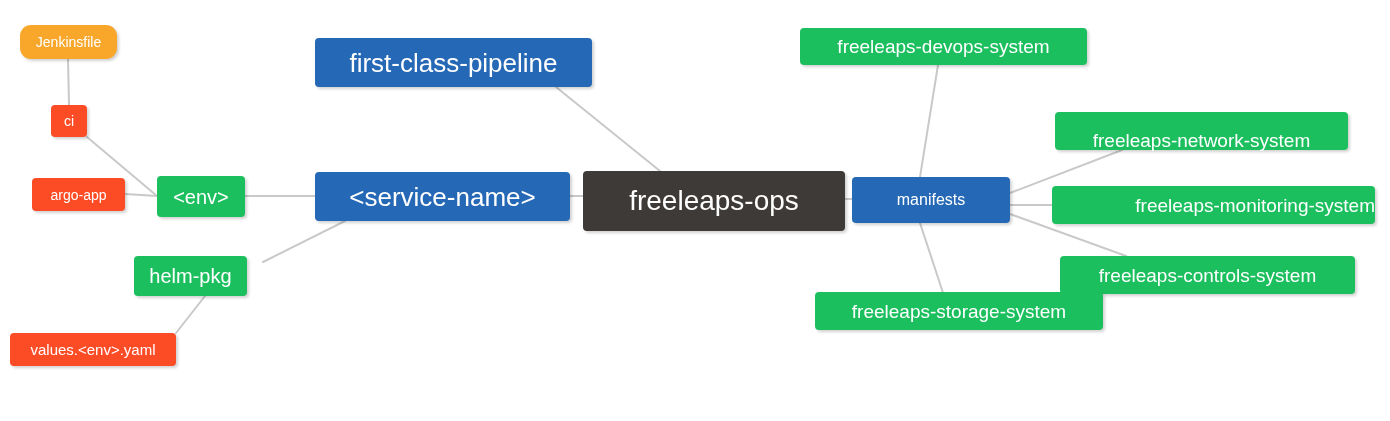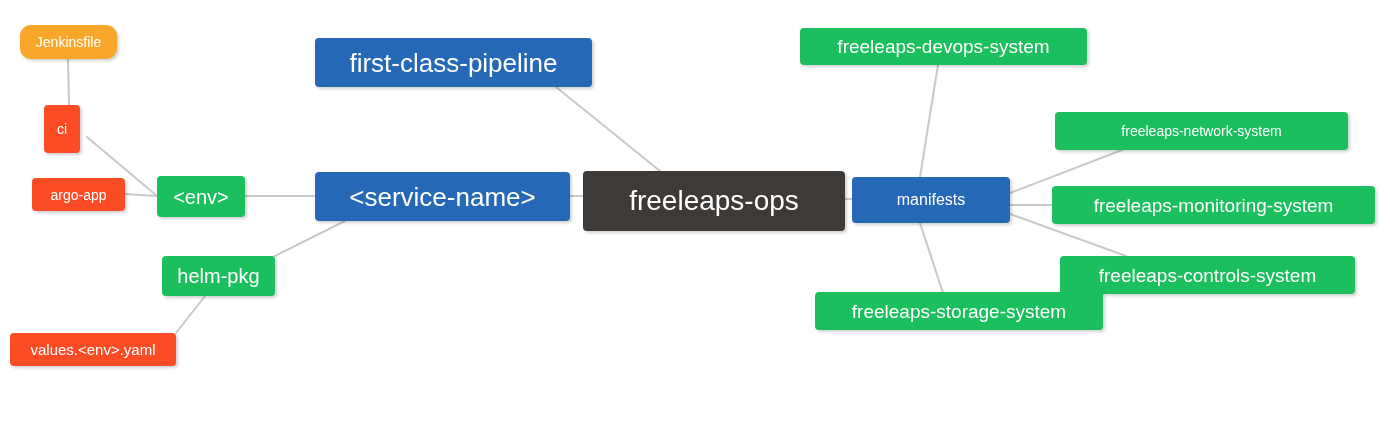--- a/index.html
+++ b/index.html
@@ -68,54 +68,54 @@
       <line x1="920" y1="177" x2="938" y2="65" stroke="#c9c9c9" stroke-width="2" stroke-linecap="round"></line>
       <line x1="1010" y1="193" x2="1122" y2="150" stroke="#c9c9c9" stroke-width="2" stroke-linecap="round"></line>
       <line x1="1010" y1="205" x2="1052" y2="205" stroke="#c9c9c9" stroke-width="2" stroke-linecap="round"></line>
       <line x1="1010" y1="214" x2="1126" y2="256" stroke="#c9c9c9" stroke-width="2" stroke-linecap="round"></line>
       <line x1="920" y1="223" x2="948" y2="308" stroke="#c9c9c9" stroke-width="2" stroke-linecap="round"></line>
     </svg>
   <div id="node-layer">
       <div class="node c-orange" style="left: 20px; top: 25px; width: 97px; height: 34px; font-size: 14px; border-radius: 11px;">
         <span>Jenkinsfile</span>
       </div>
-      <div class="node c-red" style="left: 44px; top: 105px; width: 36px; height: 48px; font-size: 14px;">
+      <div class="node c-red" style="left: 51px; top: 105px; width: 36px; height: 32px; font-size: 14px;">
         <span>ci</span>
       </div>
       <div class="node c-red" style="left: 32px; top: 178px; width: 93px; height: 33px; font-size: 14px;">
         <span>argo-app</span>
       </div>
       <div class="node c-green" style="left: 157px; top: 176px; width: 88px; height: 41px; font-size: 20px;">
         <span>&lt;env&gt;</span>
       </div>
-      <div class="node c-green" style="left: 162px; top: 256px; width: 113px; height: 40px; font-size: 20px;">
+      <div class="node c-green" style="left: 134px; top: 256px; width: 113px; height: 40px; font-size: 20px;">
         <span>helm-pkg</span>
       </div>
       <div class="node c-red" style="left: 10px; top: 333px; width: 166px; height: 33px; font-size: 15px;">
         <span>values.&lt;env&gt;.yaml</span>
       </div>
       <div class="node c-blue" style="left: 315px; top: 38px; width: 277px; height: 49px; font-size: 26px;">
         <span>first-class-pipeline</span>
       </div>
       <div class="node c-blue" style="left: 315px; top: 172px; width: 255px; height: 49px; font-size: 26px;">
         <span>&lt;service-name&gt;</span>
       </div>
       <div class="node c-root" style="left: 583px; top: 171px; width: 262px; height: 60px; font-size: 28px;">
         <span>freeleaps-ops</span>
       </div>
       <div class="node c-blue" style="left: 852px; top: 177px; width: 158px; height: 46px; font-size: 16px;">
         <span>manifests</span>
       </div>
       <div class="node c-green" style="left: 800px; top: 28px; width: 287px; height: 37px; font-size: 19px;">
         <span>freeleaps-devops-system</span>
       </div>
-      <div class="node c-green" style="left: 1055px; top: 112px; width: 293px; height: 38px; font-size: 14px;">
+      <div class="node c-green" style="left: 1055px; top: 112px; width: 293px; height: 38px; font-size: 19px; align-items: flex-end;">
         <span>freeleaps-network-system</span>
       </div>
-      <div class="node c-green" style="left: 1052px; top: 186px; width: 323px; height: 38px; font-size: 19px;">
+      <div class="node c-green" style="left: 1052px; top: 186px; width: 323px; height: 38px; font-size: 19px; justify-content: flex-end;">
         <span>freeleaps-monitoring-system</span>
       </div>
       <div class="node c-green" style="left: 1060px; top: 256px; width: 295px; height: 38px; font-size: 19px;">
         <span>freeleaps-controls-system</span>
       </div>
       <div class="node c-green" style="left: 815px; top: 292px; width: 288px; height: 38px; font-size: 19px;">
         <span>freeleaps-storage-system</span>
       </div>
     </div>
 </div>

